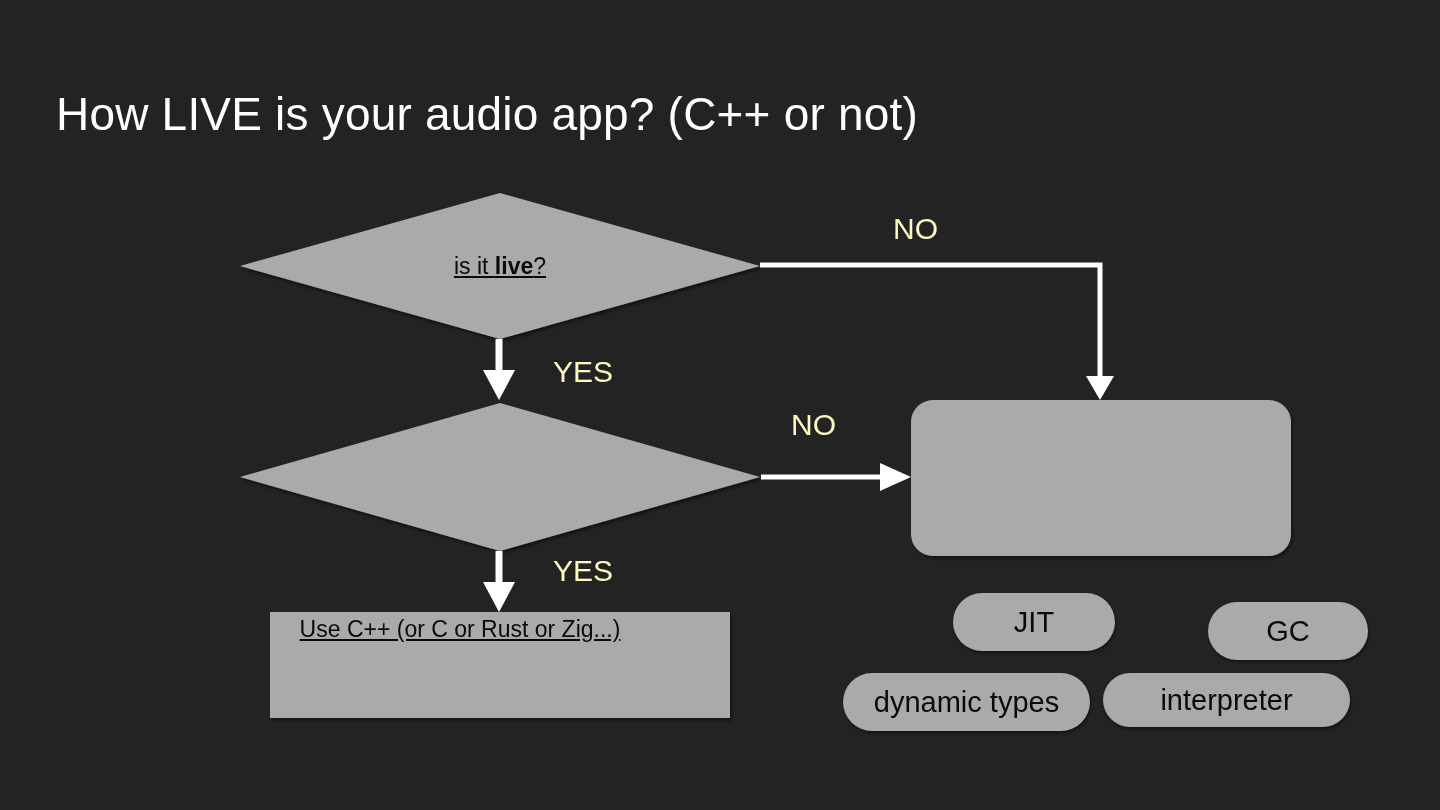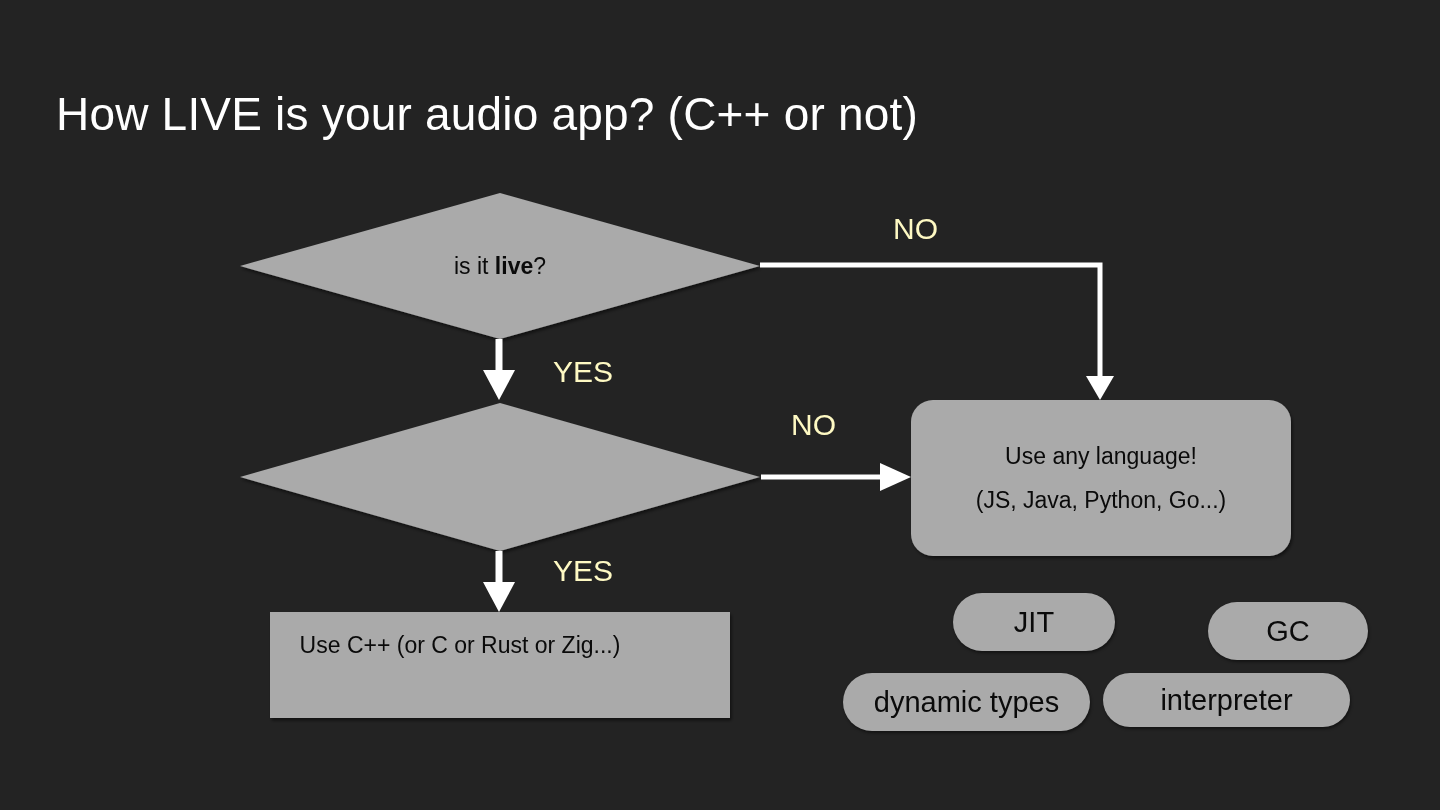--- a/index.html
+++ b/index.html
@@ -44,39 +44,40 @@
     display: flex;
     flex-direction: column;
     align-items: center;
     justify-content: center;
     color: #0a0a0a;
     font-size: 23px;
     line-height: 30px;
     text-align: center;
     pointer-events: none;
     white-space: nowrap;
+    text-decoration: underline;
   }
   .node-text .ln { display: block; }
   .node-text .spacer { height: 14px; }
   .node-text b { font-weight: 700; }
   
   #txt-diamond-live {
     left: 240px; top: 193px; width: 520px; height: 146px;
   }
   
   #txt-diamond-glitches {
     left: 240px; top: 403px; width: 520px; height: 148px;
   }
   
   #txt-box-any-language {
     left: 911px; top: 400px; width: 380px; height: 156px;
   }
   
   #txt-box-cpp {
-    left: 270px; top: 592px; width: 380px; height: 106px;
+    left: 270px; top: 576px; width: 380px; height: 106px;
   }
   
   .pill {
     position: absolute;
     display: flex;
     align-items: center;
     justify-content: center;
     background: #aaaaaa;
     color: #0a0a0a;
     font-size: 29px;
@@ -144,25 +145,20 @@
       <path d="M 499,551 L 499,584" fill="none" stroke="#ffffff" stroke-width="7"></path>
       <polygon points="483,582 515,582 499,612" fill="#ffffff"></polygon>
     </g>
   </svg>
 
   <div id="txt-diamond-live" class="node-text">
     <span class="ln"><span>is it </span><b>live</b><span>?</span></span>
   </div>
 
 
-  <div id="txt-box-any-language" class="node-text">
-    <span class="ln">Use any language!</span>
-    <span class="spacer"></span>
-    <span class="ln">(JS, Java, Python, Go...)</span>
-  </div>
 
   <div id="txt-box-cpp" class="node-text">
     <span class="ln">Use C++ (or C or Rust or Zig...)</span>
   </div>
 
   <div id="label-no-1" class="edge-label">NO</div>
   <div id="label-yes-1" class="edge-label">YES</div>
   <div id="label-no-2" class="edge-label">NO</div>
   <div id="label-yes-2" class="edge-label">YES</div>
 

